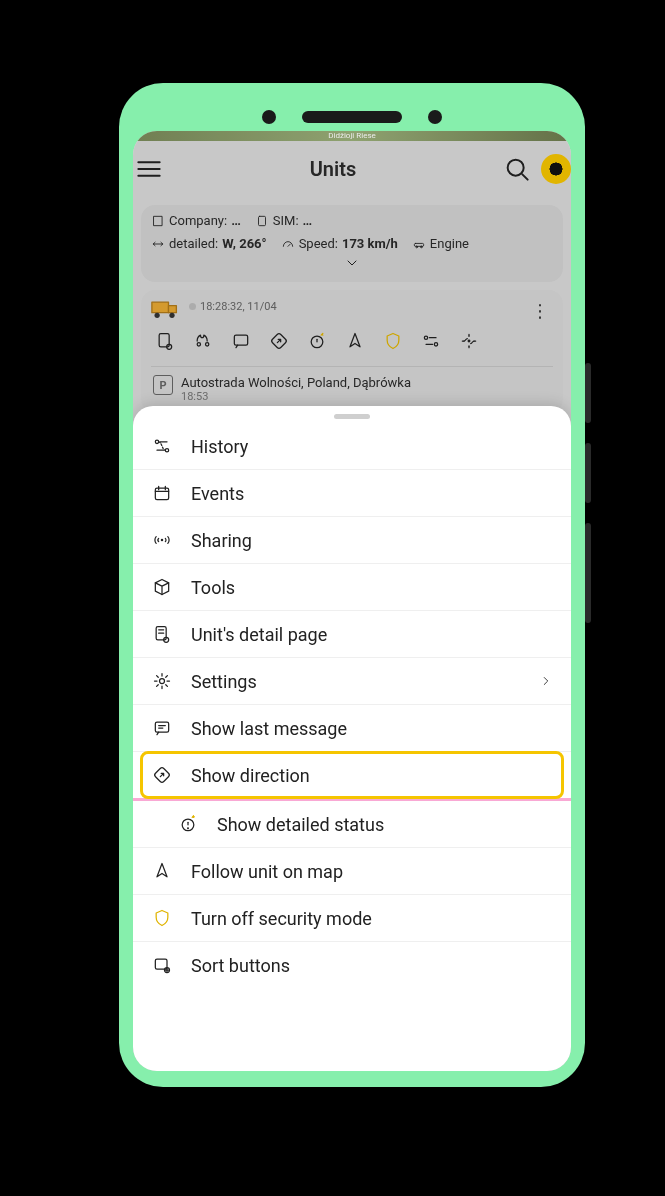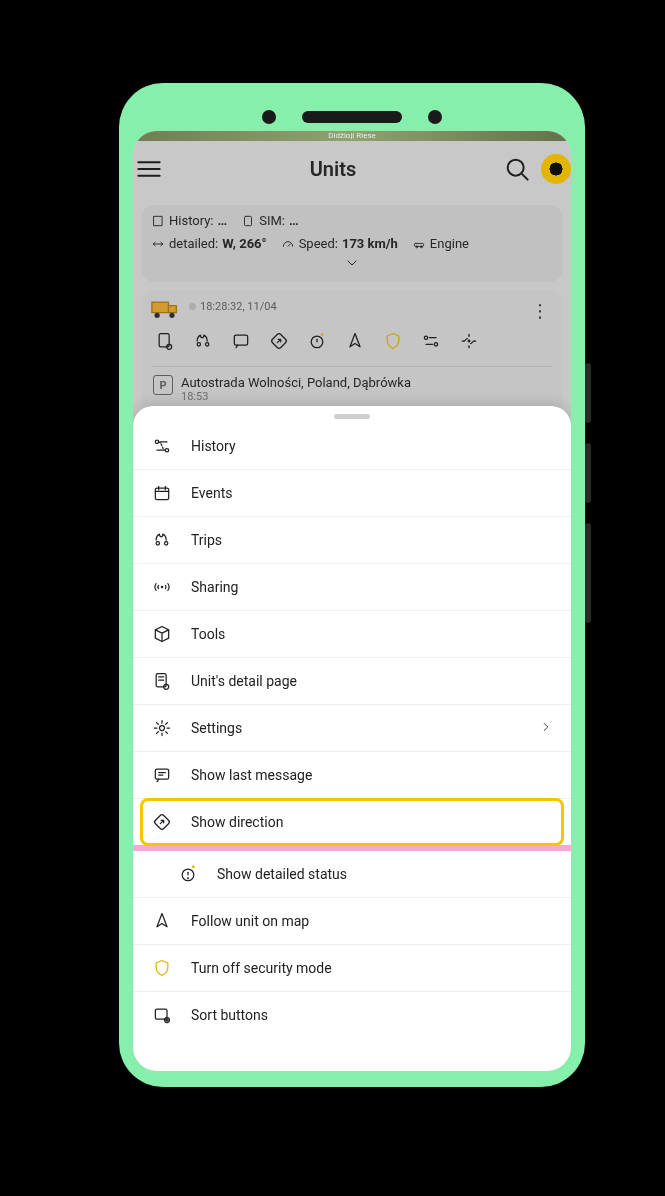--- a/index.html
+++ b/index.html
@@ -112,36 +112,36 @@
     box-shadow: 0 -2px 14px rgba(0,0,0,0.15);
     overflow:hidden;
   }
   .sheet-handle {
     width:36px; height:5px; background:#cfcfcf; border-radius:3px;
     margin: 8px auto 4px auto;
   }
   .menu-item {
     display:flex; align-items:center; gap:18px;
     padding: 12px 18px;
-    font-size:14px; color:#222;
+    font-size:18px; color:#222;
     border-bottom:1px solid #efefef;
   }
   .menu-item .mi-icon { width:22px; height:22px; display:flex; align-items:center; justify-content:center; flex-shrink:0; }
   .menu-item .mi-icon svg { width:20px; height:20px; }
   .menu-item .mi-label { flex:1; }
   .menu-item .chev { color:#999; }
   .highlighted {
     outline: 3px solid #f5c500;
     outline-offset: -2px;
     border-radius:7px;
     margin: 0 8px;
     border-bottom: none;
     padding: 12px 10px;
   }
-  .highlighted + .menu-item { border-top:6px solid #f9a8d4;padding-left:44px; }
+  .highlighted + .menu-item { border-top:3px solid #f9a8d4;padding-left:44px; }
 
   
   svg { stroke:#222; stroke-width:1.5; fill:none; stroke-linecap:round; stroke-linejoin:round; }
   .gold svg { stroke:#e0b400; }
 </style>
 </head>
 <body>
 
 <div class="phone">
   <div class="phone-notch"></div>
@@ -173,21 +173,21 @@
           <div class="avatar"></div>
         </div>
       </div>
 
       <div class="card">
         <div class="row-flex truncated">
           <span class="chip">
               <svg width="14" height="14" viewBox="0 0 24 24">
                 <rect x="5" y="4" width="14" height="16"></rect>
               </svg>
-            <span>History:</span>
+            <span>Company:</span>
             <b>…</b>
             </span>
           <span class="chip">
               <svg width="14" height="14" viewBox="0 0 24 24">
                 <rect x="6" y="4" width="12" height="16" rx="2"></rect>
               </svg>
             <span>SIM:</span>
             <b>…</b>
             </span>
         </div>
@@ -309,30 +309,20 @@
       <div class="menu-item">
         <span class="mi-icon">
             <svg viewBox="0 0 24 24">
               <rect x="4" y="6" width="16" height="14" rx="2"></rect>
               <path d="M4 10h16M8 4v4M16 4v4"></path>
             </svg>
           </span>
         <span class="mi-label">Events</span>
       </div>
 
-      <div class="menu-item">
-        <span class="mi-icon">
-            <svg viewBox="0 0 24 24">
-              <path d="M5 12c0-5 4-7 4-7 0 4 4 4 4 0 0 0 4 2 4 7"></path>
-              <circle cx="7" cy="16" r="2"></circle>
-              <circle cx="17" cy="16" r="2"></circle>
-            </svg>
-          </span>
-        <span class="mi-label">Trips</span>
-      </div>
 
       <div class="menu-item">
         <span class="mi-icon">
             <svg viewBox="0 0 24 24">
               <path d="M5 8c-2 2-2 6 0 8M19 8c2 2 2 6 0 8M8 10c-1 1-1 3 0 4M16 10c1 1 1 3 0 4"></path>
               <circle cx="12" cy="12" r="1.5" fill="#222" stroke="none"></circle>
             </svg>
           </span>
         <span class="mi-label">Sharing</span>
       </div>

